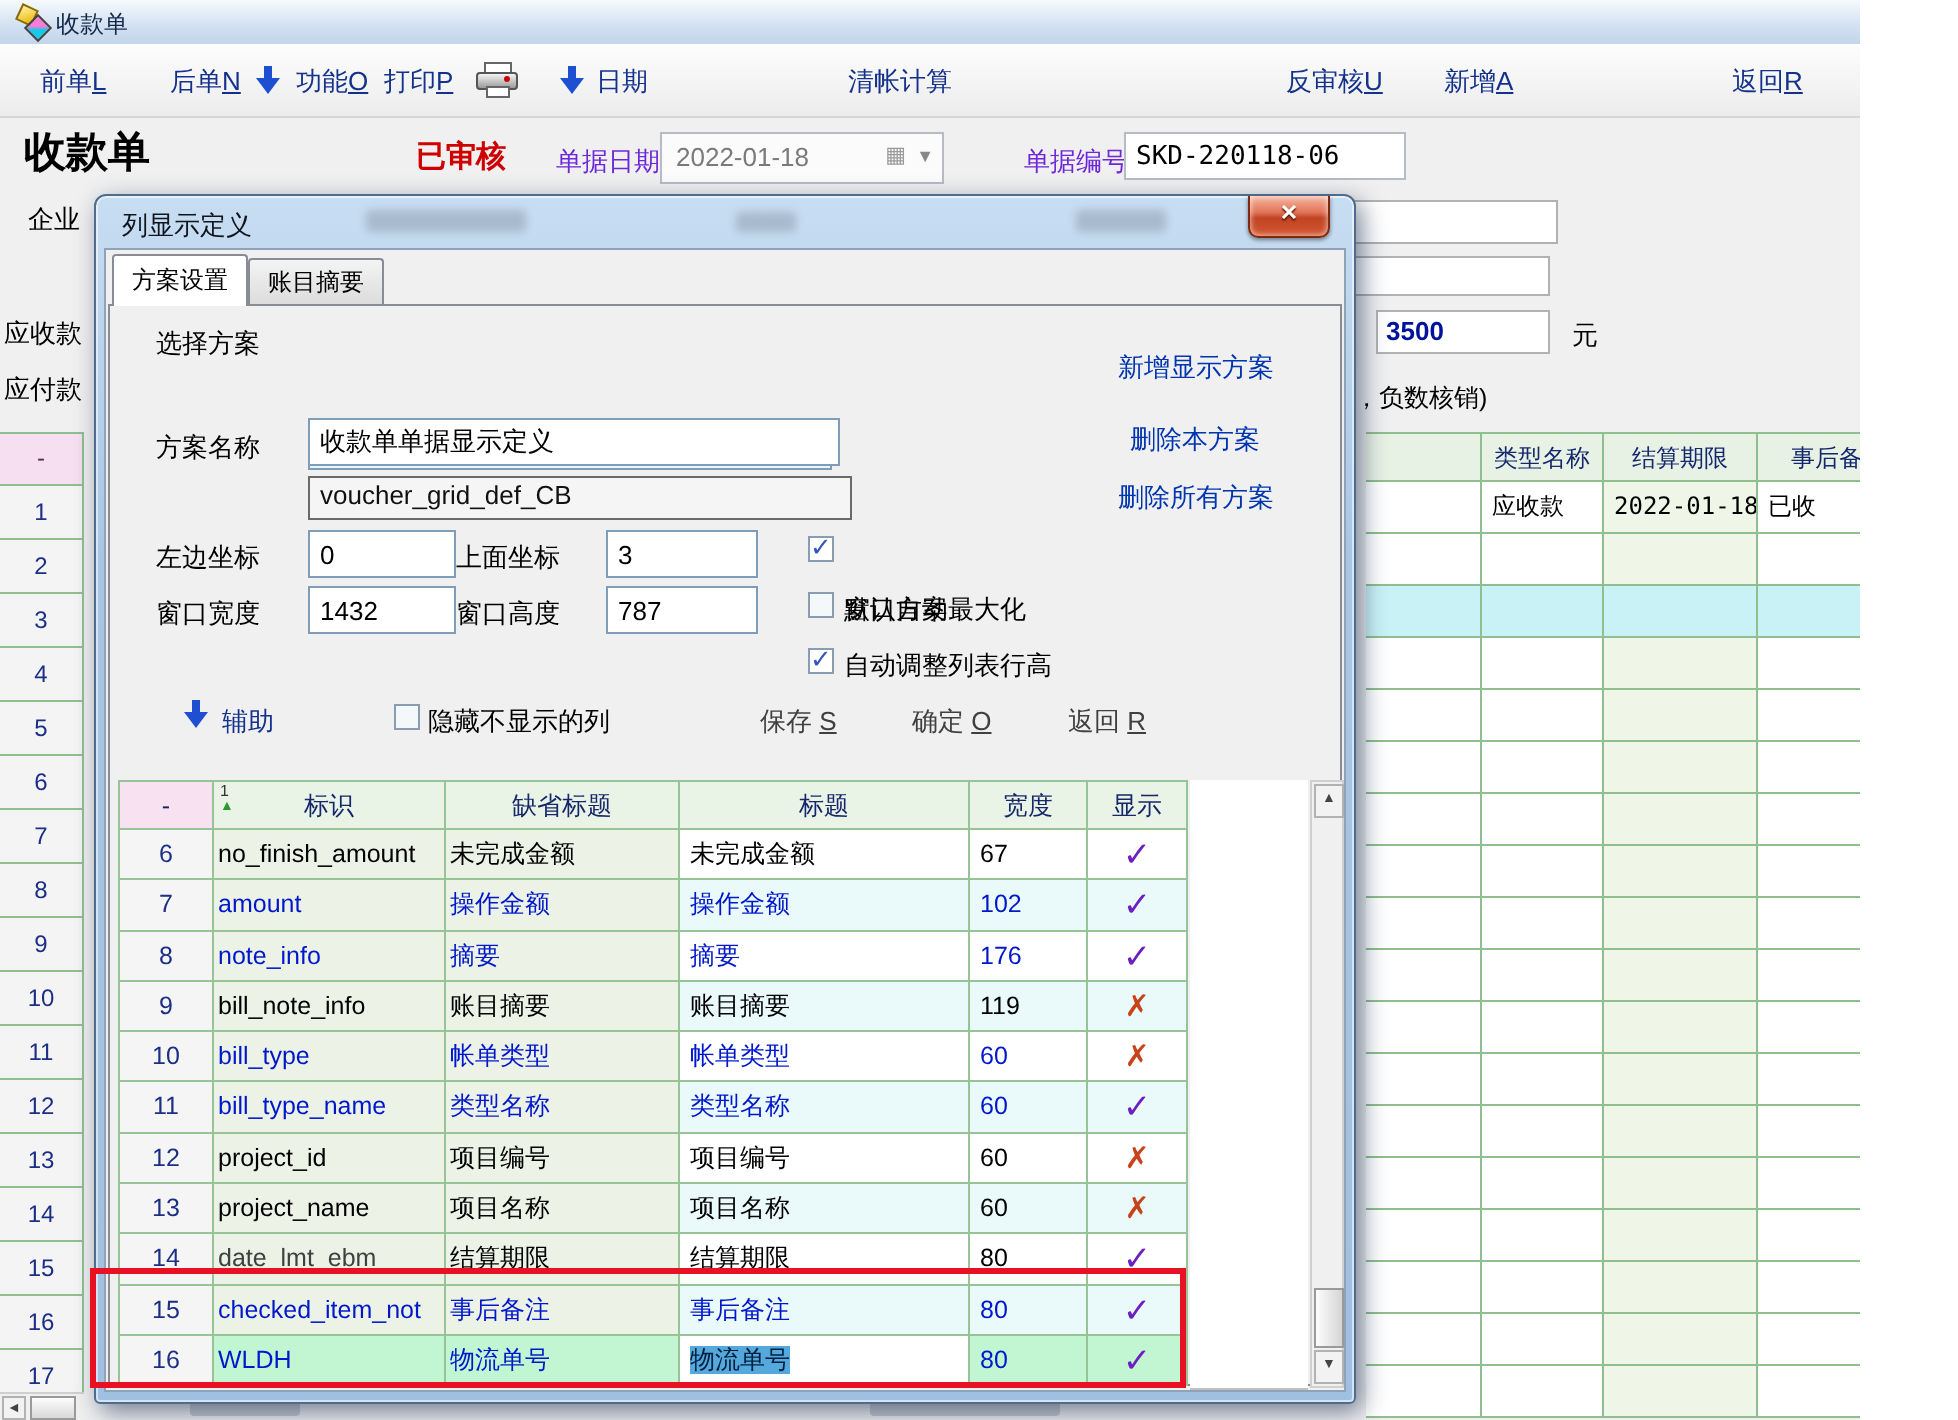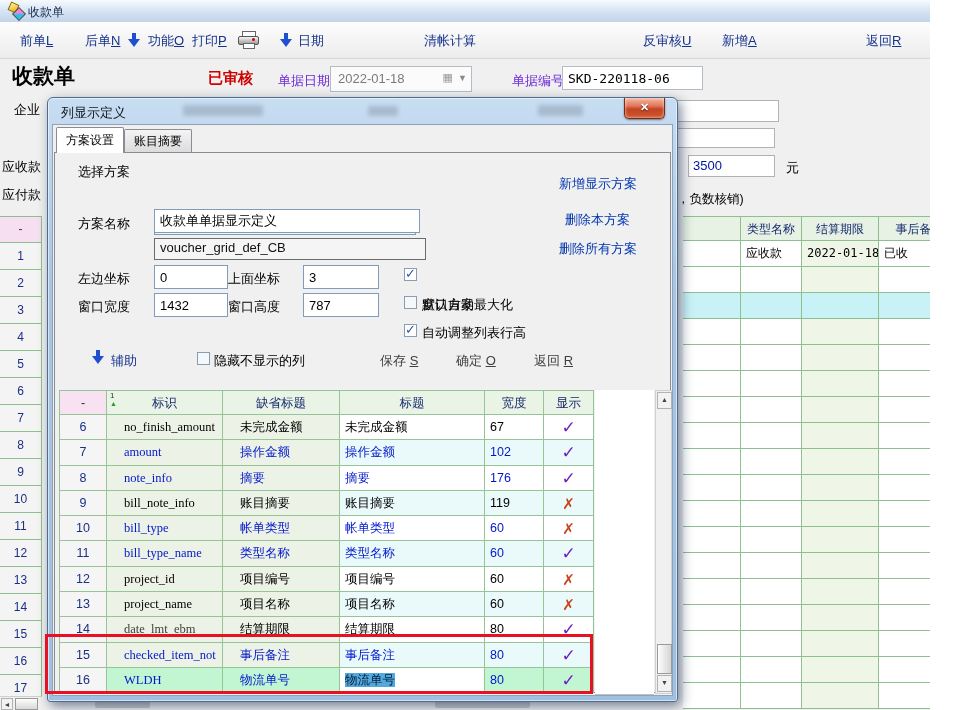--- a/index.html
+++ b/index.html
@@ -120,21 +120,21 @@
   
   #dlg-grid{position:absolute;left:10px;top:291px;width:536px;}
   .dg-row{display:grid;grid-template-columns:48px 116px 117px 145px 59px 50px;height:25.3px;}
   .dg-row.hdr{height:25px;}
   .dg-c{border-right:1px solid #97c497;border-bottom:1px solid #97c497;font-size:12.5px;
     white-space:nowrap;overflow:hidden;line-height:25px;background:#fff;position:relative;}
   .dg-row .dg-c:first-child{border-left:1px solid #97c497;}
   .dg-row.hdr .dg-c{background:#e9f3e6;color:#16286a;text-align:center;border-top:1px solid #97c497;}
   .dg-row.hdr .dg-c.corner{background:#f8e2f2;}
   .dg-c.num{background:#f5f5f5;color:#1c2f86;text-align:center;}
-  .dg-c.green{background:#edf2e6;padding-left:17px;font-family:Liberation Serif, serif;}
+  .dg-c.green{background:#edf2e6;padding-left:2px;}
   .dg-c.pl{padding-left:5px;}
   .dg-row.cyan .dg-c.plain{background:#eafafa;}
   .dg-row.sel .dg-c.green,.dg-row.sel .dg-c.plain{background:#c2f6d3;}
   .dg-row.sel .dg-c.edit{background:#fff;}
   .edit-sel{background:#55a8dc;color:#001f3f;}
   .chk{color:#6d1fc0;font-weight:bold;font-size:17px;}
   .crs{color:#c8431b;font-weight:bold;font-size:15px;}
   .dg-c.show{text-align:center;}
   .sort-ind{position:absolute;left:3px;top:1px;width:10px;line-height:normal;}
   .sort-ind .n{display:block;font-size:8px;color:#333;line-height:8px;text-align:left;}
@@ -201,21 +201,21 @@
   </div>
   <span class="hdr-lbl" style="left:498px;top:72px;">单据编号</span>
   <input class="txtbox" style="left: 562px; top: 66px; width: 141px; height: 24px;" value="SKD-220118-06">
 
   <span class="bg-lbl nowrap" style="left:14px;top:101px;width:32px;">企业</span>
   <span class="bg-lbl nowrap" style="left:2px;top:158px;width:44px;">应收款</span>
   <span class="bg-lbl nowrap" style="left:2px;top:186px;width:44px;">应付款</span>
 
   <div class="bg-input" style="left:650px;top:100px;width:129px;height:22px;"></div>
   <div class="bg-input" style="left:650px;top:128px;width:125px;height:20px;"></div>
-  <div class="bg-input" id="bg-amount" style="left:688px;top:155px;width:87px;height:22px;"><span>3500</span></div>
+  <div class="bg-input" id="bg-amount" style="left:688px;top:155px;width:87px;height:22px;font-weight:bold;"><span>3500</span></div>
   <span class="bg-lbl" style="left:786px;top:159px;">元</span>
   <span id="bg-note">，负数核销)</span>
 
   <div id="bg-grid">
     <div class="bgg-row hdr">
       <div class="bgg-c"></div>
       <div class="bgg-c">类型名称</div>
       <div class="bgg-c">结算期限</div>
       <div class="bgg-c">事后备注</div>
       <div class="bgg-c"></div>

